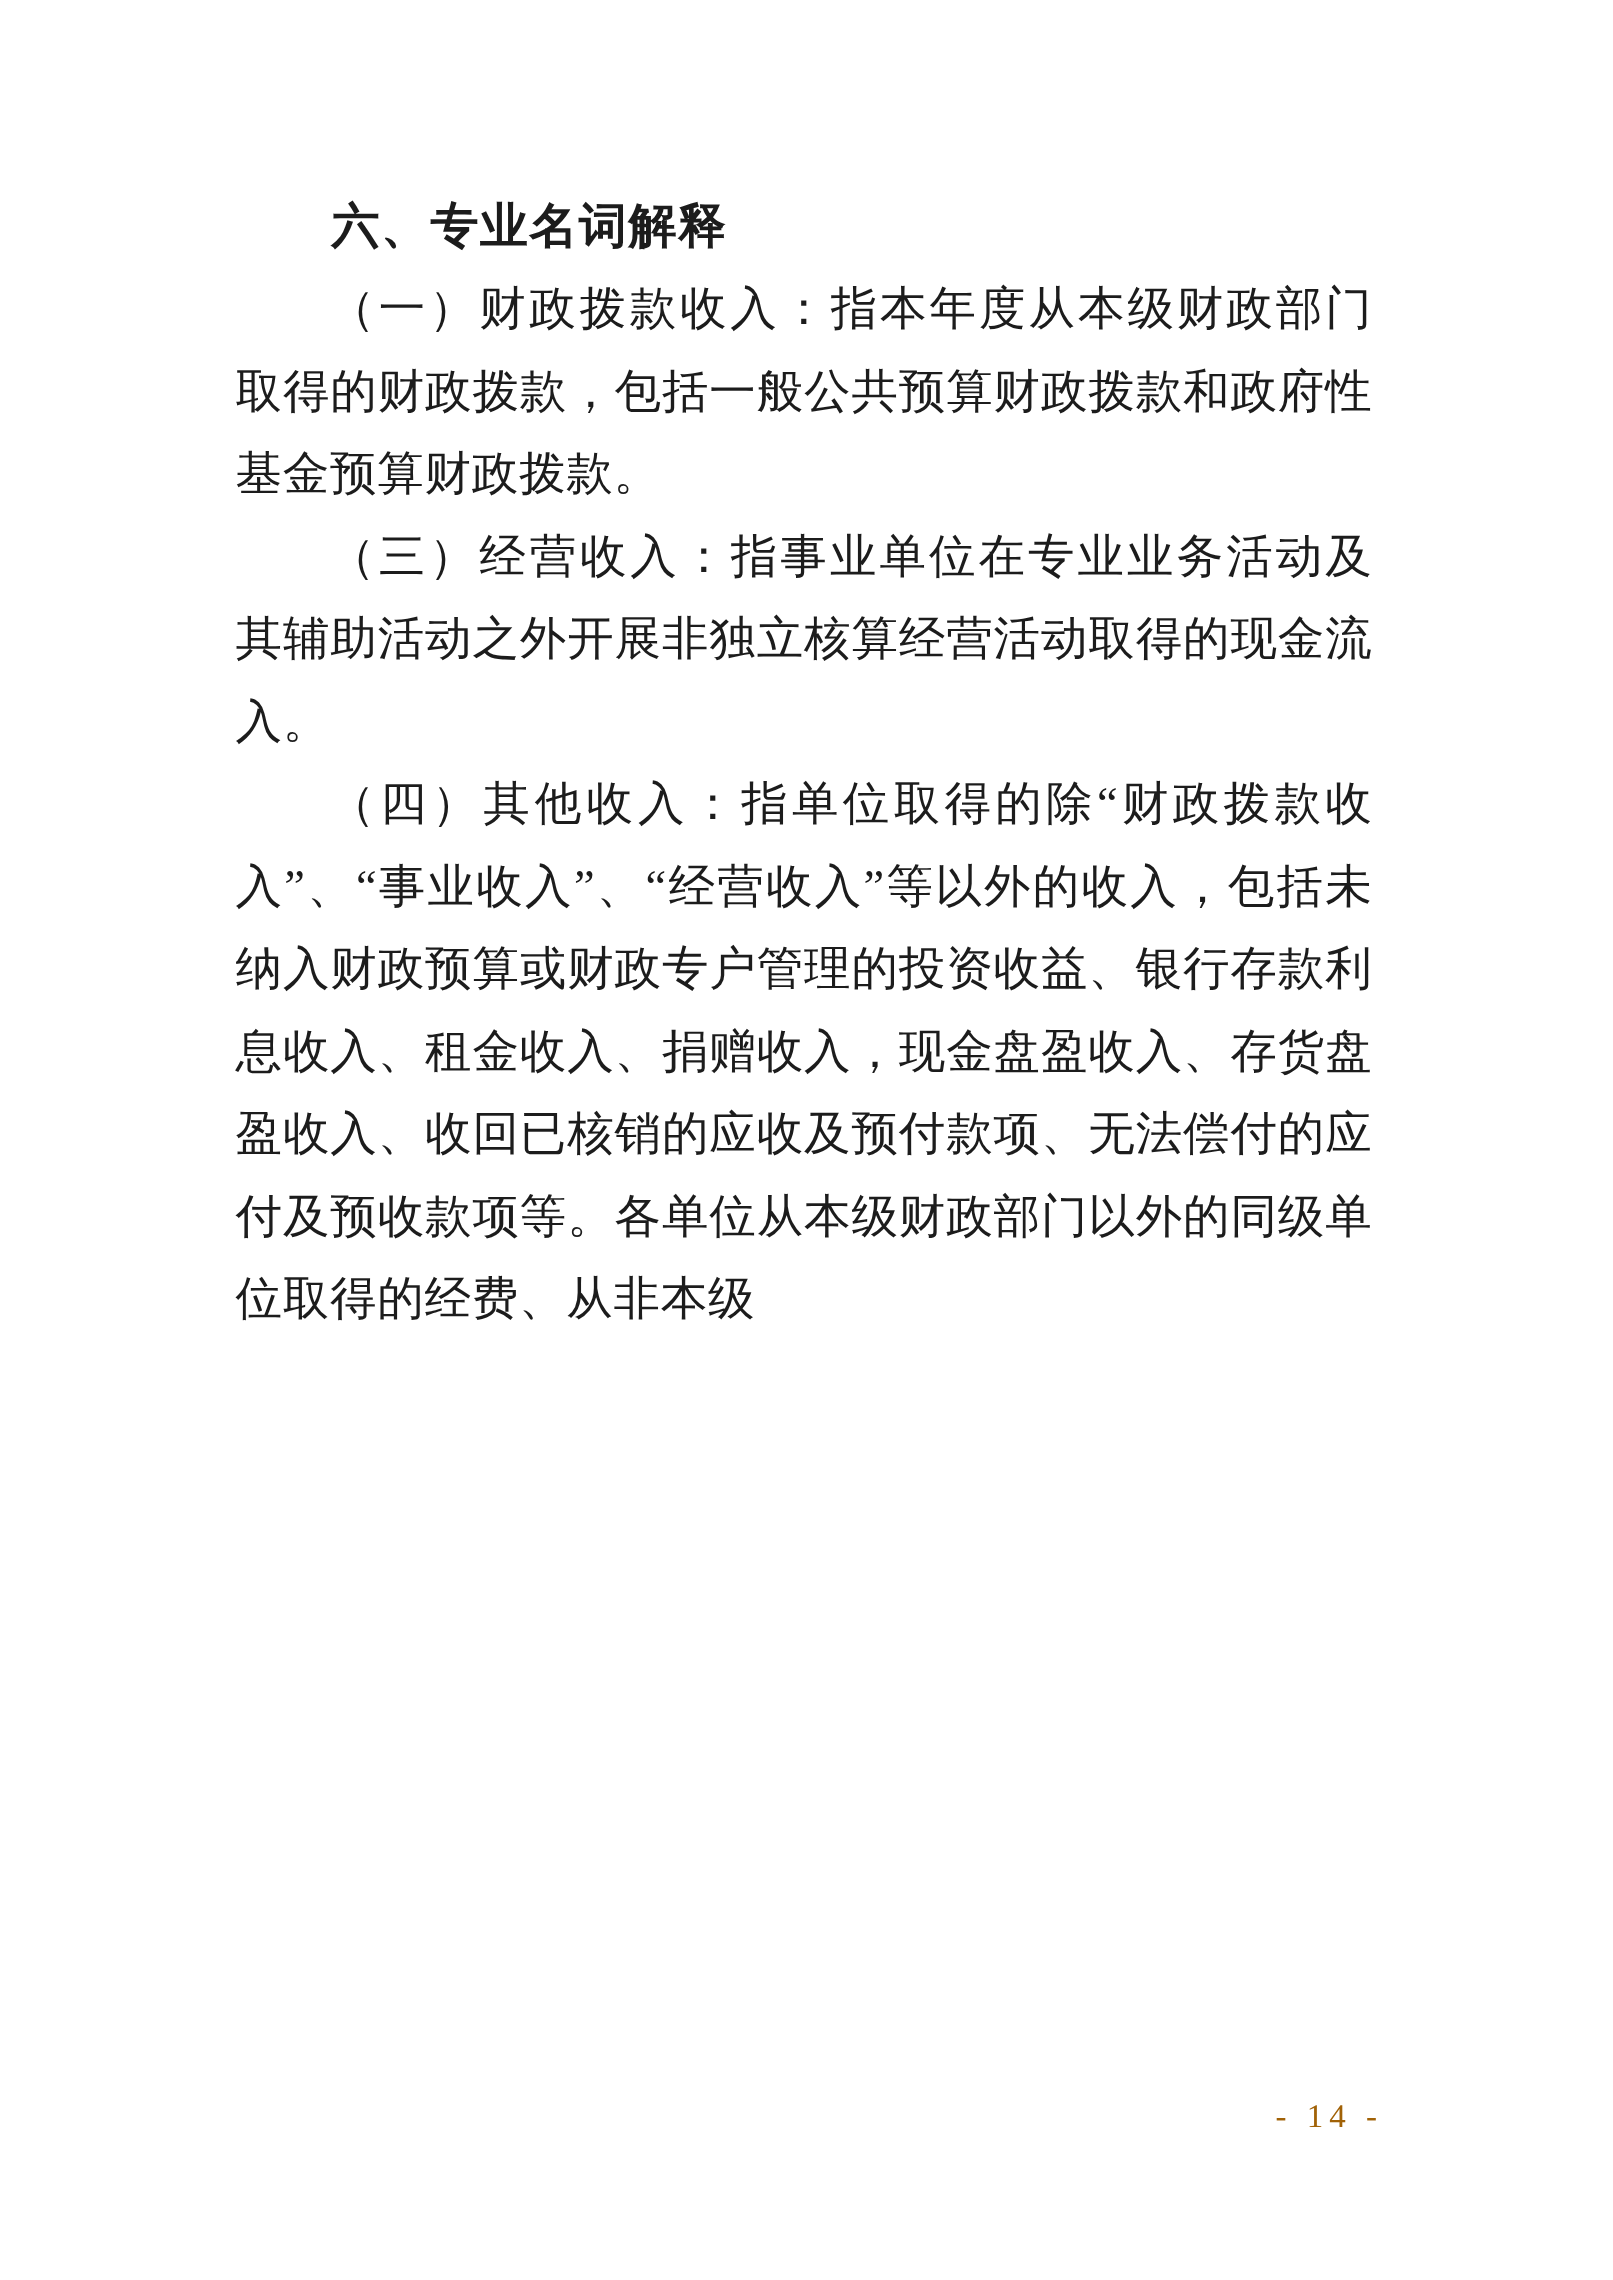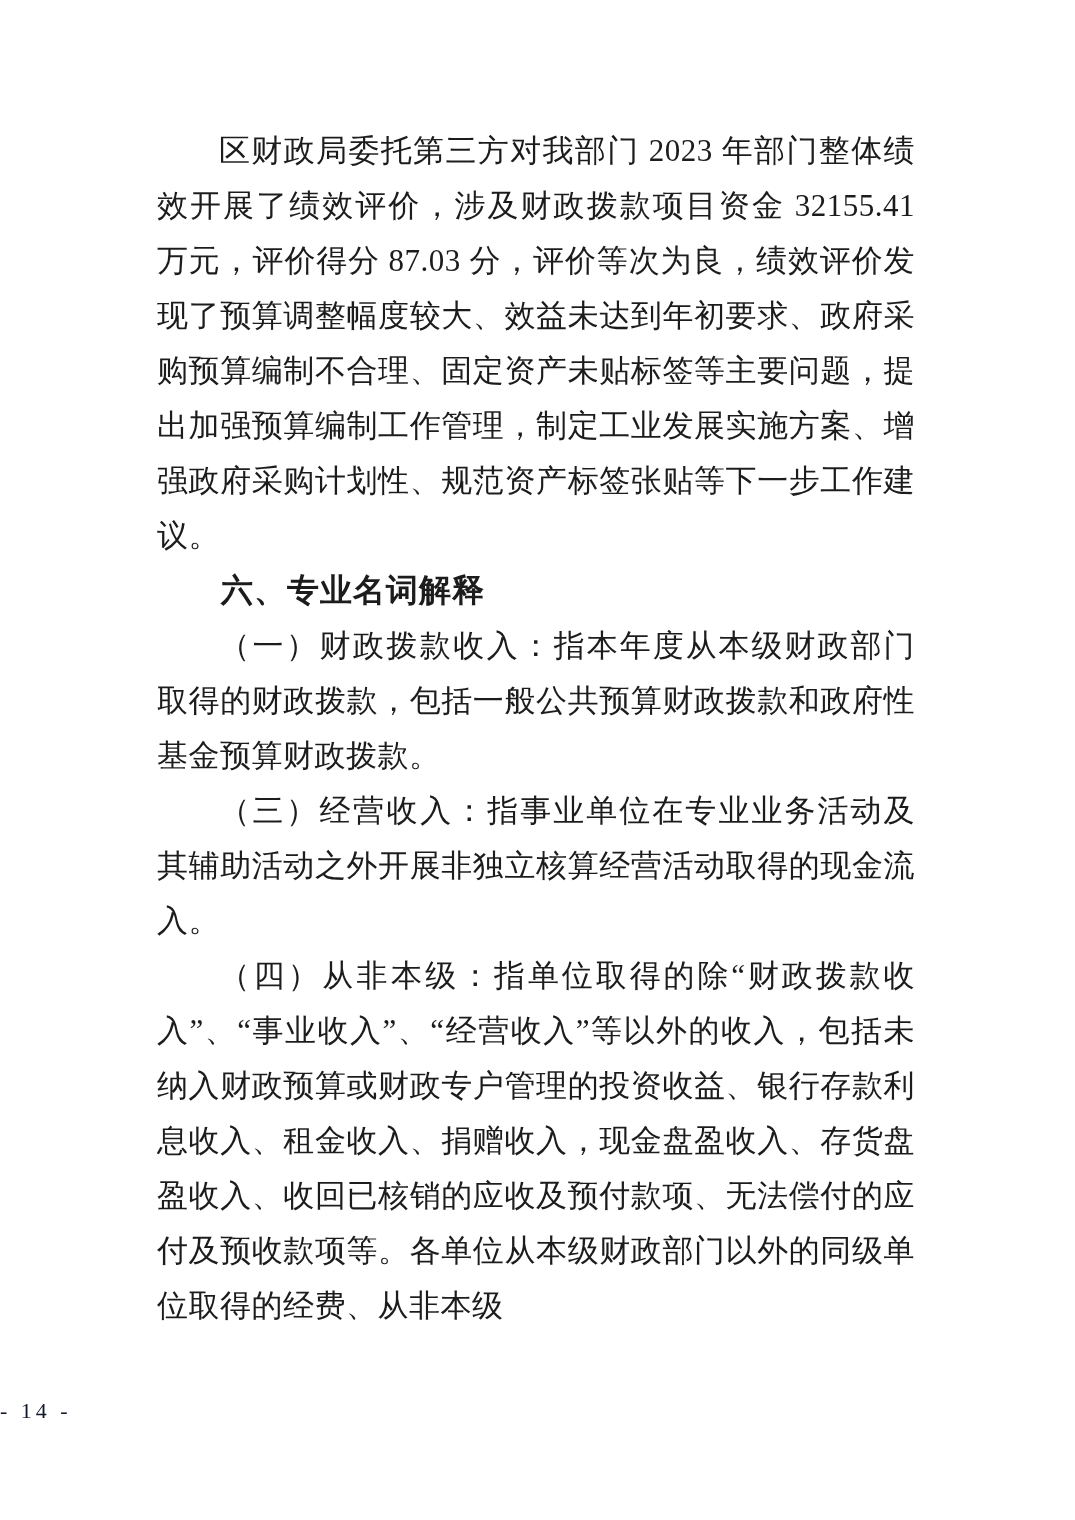--- a/index.html
+++ b/index.html
@@ -43,39 +43,38 @@
   .term { text-indent: 2em; }
   .term-label {
     font-weight: normal;
     letter-spacing: 1px;
   }
   .footer {
     position: absolute;
     top: 1398px;
     left: 0;
     width: 922px;
-    text-align: left;
+    text-align: right;
     font-size: 22px;
     letter-spacing: 4px;
-    color: #0f172a;
+    color: #a16207;
   }
 </style>
 </head>
 <body>
 
 <div class="page">
   <div class="content">
 
-    <p class="para">区财政局委托第三方对我部门 2023 年部门整体绩效开展了绩效评价，涉及财政拨款项目资金 32155.41 万元，评价得分 87.03 分，评价等次为良，绩效评价发现了预算调整幅度较大、效益未达到年初要求、政府采购预算编制不合理、固定资产未贴标签等主要问题，提出加强预算编制工作管理，制定工业发展实施方案、增强政府采购计划性、规范资产标签张贴等下一步工作建议。</p>
 
     <p class="section-heading">六、专业名词解释</p>
 
     <p class="term"><span class="term-label">（一）财政拨款收入：</span><span>指本年度从本级财政部门取得的财政拨款，包括一般公共预算财政拨款和政府性基金预算财政拨款。</span></p>
 
 
     <p class="term"><span class="term-label">（三）经营收入：</span><span>指事业单位在专业业务活动及其辅助活动之外开展非独立核算经营活动取得的现金流入。</span></p>
 
-    <p class="term"><span class="term-label">（四）从非本级：</span><span>指单位取得的除“财政拨款收入”、“事业收入”、“经营收入”等以外的收入，包括未纳入财政预算或财政专户管理的投资收益、银行存款利息收入、租金收入、捐赠收入，现金盘盈收入、存货盘盈收入、收回已核销的应收及预付款项、无法偿付的应付及预收款项等。各单位从本级财政部门以外的同级单位取得的经费、从非本级</span></p>
+    <p class="term"><span class="term-label">（四）其他收入：</span><span>指单位取得的除“财政拨款收入”、“事业收入”、“经营收入”等以外的收入，包括未纳入财政预算或财政专户管理的投资收益、银行存款利息收入、租金收入、捐赠收入，现金盘盈收入、存货盘盈收入、收回已核销的应收及预付款项、无法偿付的应付及预收款项等。各单位从本级财政部门以外的同级单位取得的经费、从非本级</span></p>
 
   </div>
 
   <div class="footer">- 14 -</div>
 </div>
 
 </body></html>

